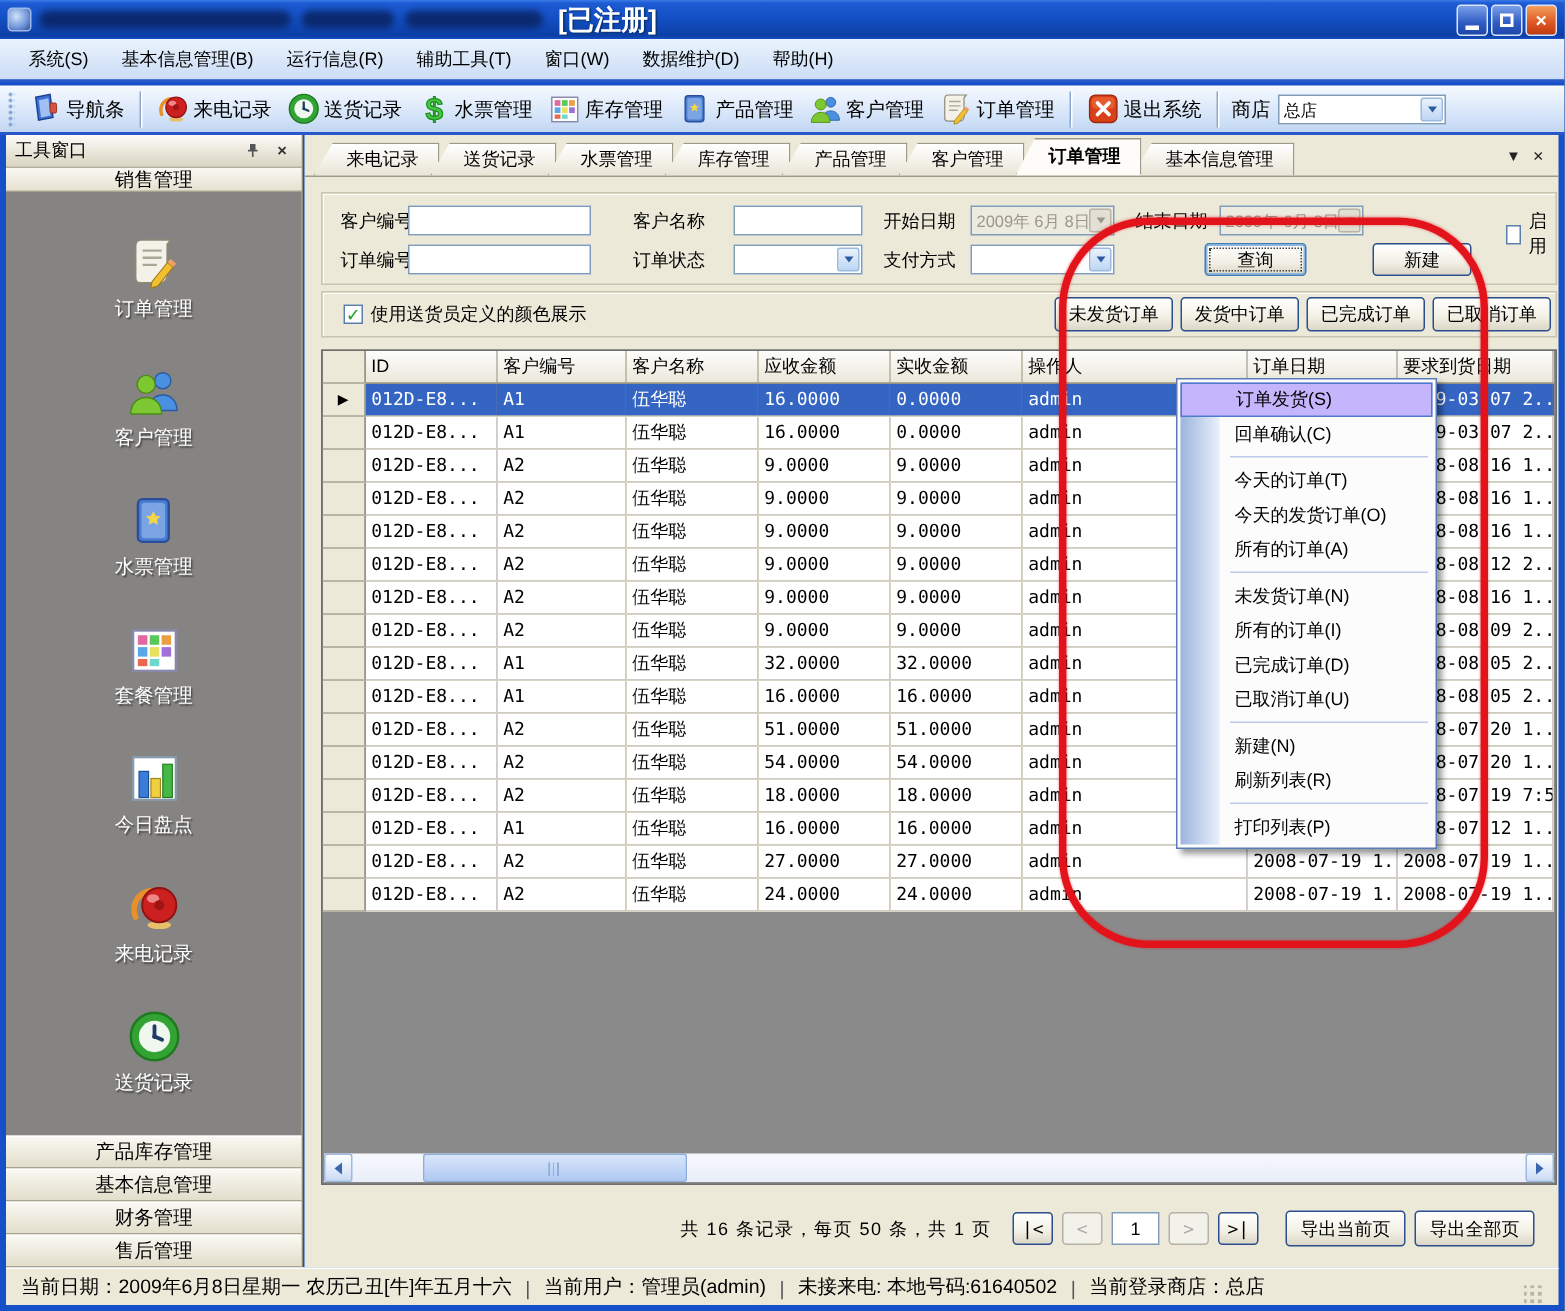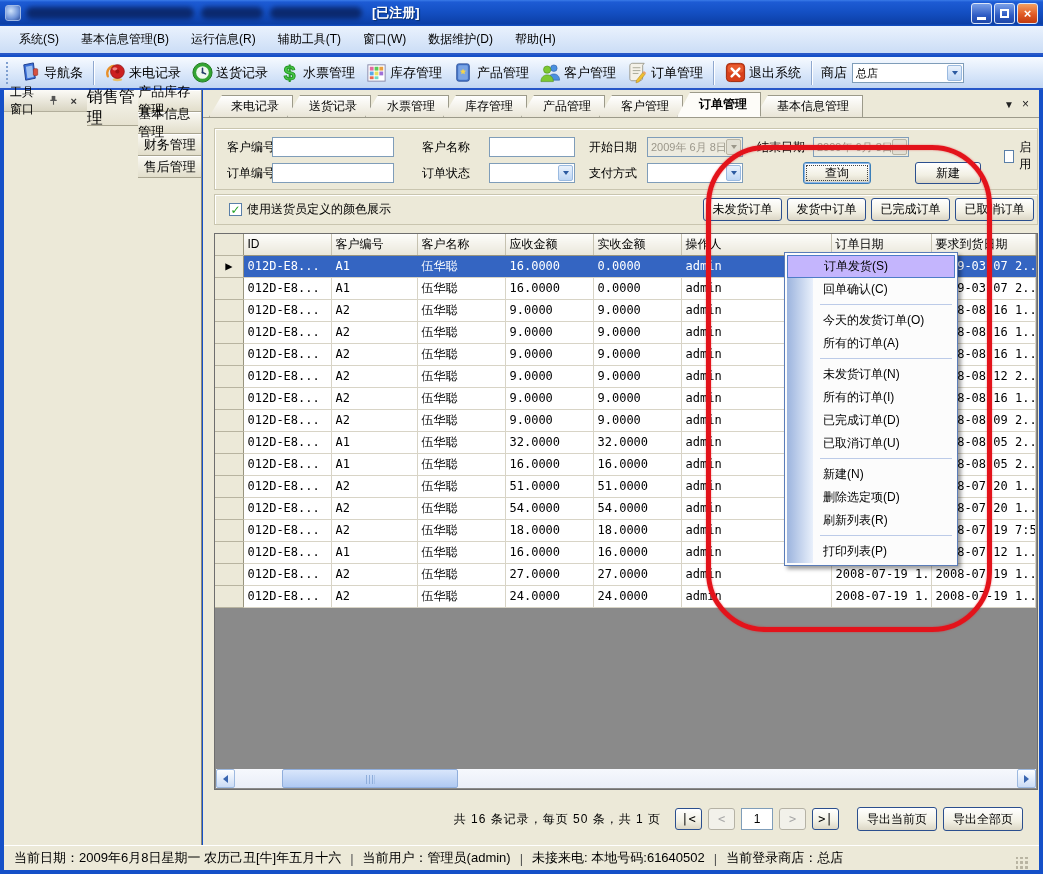--- a/index.html
+++ b/index.html
@@ -11,21 +11,21 @@
     background:#1550C8;
   }
   
   .titlebar{position:absolute;left:0;top:0;width:1043px;height:26px;
     background:linear-gradient(#3A7BE8 0%,#1D5BD4 8%,#1450C4 45%,#0C3FA6 92%,#1450C4 100%);
     display:flex;align-items:center;padding:0 5px;}
   .app-icon{width:16px;height:16px;border-radius:3px;margin-right:5px;
     background:radial-gradient(circle at 35% 35%,#CFE2FA,#6E93D8 60%,#2C4E9A);border:1px solid #9FB8E4;}
   .redact-wrap{display:flex;gap:7px;align-items:center;margin-right:10px;}
   .redact{height:12px;border-radius:6px;background:#0A2566;filter:blur(2.4px);opacity:.9;}
-  .title-reg{color:#fff;font-weight:bold;font-size:13px;text-shadow:1px 1px 1px #08306E;}
+  .title-reg{color:#fff;font-weight:bold;font-size:18px;text-shadow:1px 1px 1px #08306E;}
   .win-btns{margin-left:auto;display:flex;}
   .wbtn{width:21px;height:21px;border:1px solid #DCE6F8;border-radius:3px;margin-left:2px;
     display:flex;align-items:center;justify-content:center;color:#fff;font-weight:bold;font-size:13px;}
   .wbtn.min,.wbtn.max{background:linear-gradient(#7AA0E8,#2E5BC4 60%,#1E47A8);}
   .wbtn.close{background:linear-gradient(#F4A060,#E05A26 55%,#C23A0E);}
   .glyph-min{width:9px;height:3px;background:#fff;align-self:flex-end;margin:0 auto 3px auto;}
   .glyph-max{width:9px;height:9px;border:2px solid #fff;}
   
   .menubar{position:absolute;left:0;top:26px;width:1043px;height:29px;
     background:linear-gradient(#EAF2FD,#CBDDF6);border-bottom:2px solid #2757C8;
@@ -36,27 +36,27 @@
     background:linear-gradient(#F6FAFF,#D2E2F8 70%,#C2D6F2);border-bottom:2px solid #2757C8;
     display:flex;align-items:center;padding:0 4px;}
   .grip{width:5px;height:24px;margin:0 4px 0 1px;
     background-image:radial-gradient(circle,#7FA0D0 1px,transparent 1.3px);background-size:4px 4px;}
   .tbtn{display:flex;align-items:center;gap:2px;padding:2px 4px;border:1px solid transparent;border-radius:3px;font-size:13px;}
   .ticon{width:23px;height:23px;display:inline-block;}
   .ticon svg{width:100%;height:100%;}
   .tsep{width:1px;height:24px;background:#8FA8CF;margin:0 5px;box-shadow:1px 0 0 #fff;}
   .shop-group{display:flex;align-items:center;gap:5px;margin-left:4px;font-size:13px;}
   
-  .sidebar{position:absolute;left:4px;top:90px;width:198px;height:755px;background:#ECE9D8;border-right:1px solid #8A887A;display:flex;flex-direction:row;}
+  .sidebar{position:absolute;left:4px;top:90px;width:198px;height:755px;background:#ECE9D8;border-right:1px solid #8A887A;display:flex;flex-direction:column;}
   .tw-head{height:22px;background:linear-gradient(#FCFBF7,#D9D5C2);border-bottom:1px solid #B3AF9C;
     display:flex;align-items:center;padding:0 6px;gap:6px;}
   .tw-title{flex:1;font-size:12px;}
   .tw-btn{width:14px;height:14px;display:flex;align-items:center;justify-content:center;font-size:11px;color:#333;font-weight:bold;}
-  .side-section-top{height:36px;background:linear-gradient(#F9F8F2,#E6E2D0);border-bottom:1px solid #A8A490;
-    display:flex;align-items:center;justify-content:center;font-size:16px;}
+  .side-section-top{height:16px;background:linear-gradient(#F9F8F2,#E6E2D0);border-bottom:1px solid #A8A490;
+    display:flex;align-items:center;justify-content:center;font-size:13px;}
   .side-panel{flex:1;background:#868482;overflow:hidden;padding-top:14px;}
   .side-item{height:86px;display:flex;flex-direction:column;align-items:center;justify-content:center;gap:3px;}
   .side-ic{width:38px;height:38px;}
   .side-ic svg{width:100%;height:100%;}
   .side-label{color:#fff;font-size:13px;text-shadow:1px 1px 1px #444;}
   .side-section{height:22px;background:linear-gradient(#F9F8F2,#E2DECB);border-top:1px solid #fff;border-bottom:1px solid #A8A490;
     display:flex;align-items:center;justify-content:center;font-size:13px;}
   
   .main{position:absolute;left:203px;top:90px;width:836px;height:755px;background:#ECE9D8;}
   
@@ -675,29 +675,29 @@
     <span>当前登录商店：总店</span>
     <span class="sgrip"></span>
   </div>
 
 <div class="ctx">
   <div class="ctx-strip"></div>
   <div id="ctx-items">
       <div class="ctx-item hl">订单发货(S)</div>
       <div class="ctx-item">回单确认(C)</div>
       <div class="ctx-sep"></div>
+      <div class="ctx-item">今天的订单(T)</div>
       <div class="ctx-item">今天的发货订单(O)</div>
       <div class="ctx-item">所有的订单(A)</div>
       <div class="ctx-sep"></div>
       <div class="ctx-item">未发货订单(N)</div>
       <div class="ctx-item">所有的订单(I)</div>
       <div class="ctx-item">已完成订单(D)</div>
       <div class="ctx-item">已取消订单(U)</div>
       <div class="ctx-sep"></div>
       <div class="ctx-item">新建(N)</div>
-      <div class="ctx-item">删除选定项(D)</div>
       <div class="ctx-item">刷新列表(R)</div>
       <div class="ctx-sep"></div>
       <div class="ctx-item">打印列表(P)</div>
     </div>
 </div>
 
 <div class="annot"></div>
 
 </body></html>

